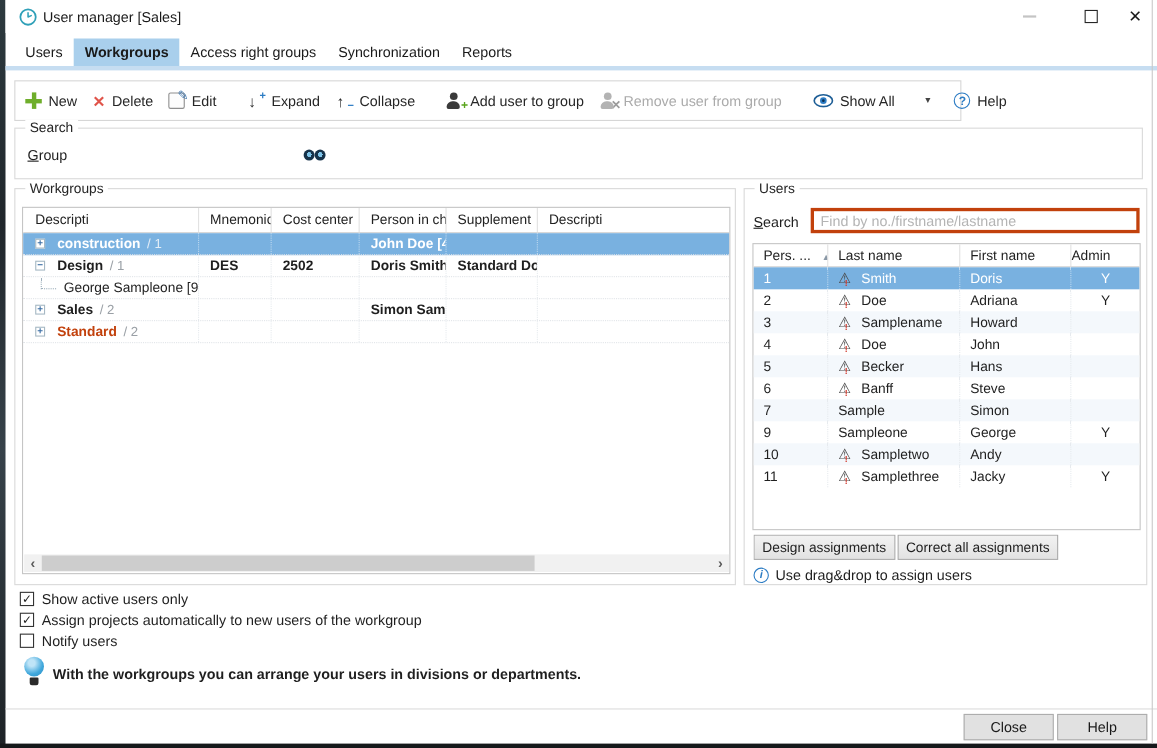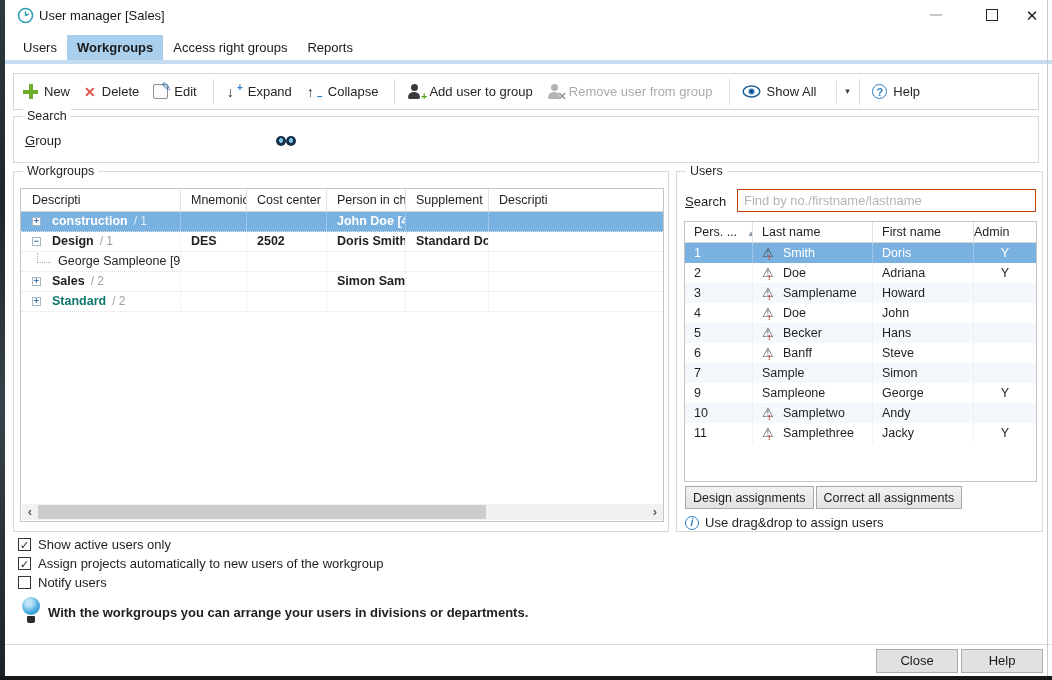--- a/index.html
+++ b/index.html
@@ -20,21 +20,21 @@
   .max-box { width:12px; height:12px; border:1.4px solid #262626; }
   .close-x { font-size:15px; color:#1a1a1a; line-height:1; }
 
   
   .tabbar { position:absolute; left:5px; top:35px; width:1047px; height:26px; display:flex; align-items:stretch; padding-left:8px; }
   .tab { padding:5px 10px 6px; font-size:13px; color:#1a1a1a; white-space:nowrap; }
   .tab.active { background:#A9CFEC; font-weight:bold; }
   .tab-underline { position:absolute; left:5px; top:60px; width:1047px; height:4px; background:#C6DDF1; }
 
   
-  .toolbar { position:absolute; left:13px; top:73px; width:1026px; height:37px; border:1px solid #d6d6d6; background:#fff; display:flex; align-items:center; padding:0 9px; font-size:13px; }
+  .toolbar { position:absolute; left:13px; top:73px; width:861px; height:37px; border:1px solid #d6d6d6; background:#fff; display:flex; align-items:center; padding:0 9px; font-size:13px; }
   .tb-item { display:inline-flex; align-items:center; gap:6px; margin-right:14px; white-space:nowrap; color:#262626; }
   .tb-item.disabled { color:#ababab; }
   .tb-sep { width:1px; height:26px; background:#dcdcdc; margin:0 12px 0 2px; }
   .ico { display:inline-block; position:relative; }
   .plus-green { width:15px; height:15px; position:relative; }
   .plus-green::before { content:''; position:absolute; left:0; top:5.5px; width:15px; height:4px; background:#6FAE2B; }
   .plus-green::after { content:''; position:absolute; left:5.5px; top:0; width:4px; height:15px; background:#6FAE2B; }
   .x-red { color:#E0544A; font-weight:bold; font-size:14px; }
   .edit-ico { width:15px; height:15px; border:1.3px solid #8f8f8f; border-radius:2px; position:relative; background:#fdfdfd; }
   .edit-ico .pen { position:absolute; right:-4px; top:-5px; color:#3f76ad; font-size:12px; transform:rotate(0deg); }
@@ -80,33 +80,33 @@
   .wg-head .c:first-child { padding-left:11px; }
   .wg-row { height:20px; line-height:19px; font-size:12.5px; border-bottom:1px dotted #e0e4e8; }
   .wg-row .c { border-right:1px dotted #e6eaee; padding-left:10px; overflow:hidden; white-space:nowrap; font-weight:bold; }
   .wg-row .c.namec { padding-left:0; display:flex; align-items:center; }
   .twisty { width:9px; height:9px; border:1px solid #a6b8c4; background:#fff; margin-left:11px; font-size:9px; line-height:7px; text-align:center; color:#3b6ea5; flex:0 0 auto; }
   .wg-name { margin-left:11px; font-weight:bold; }
   .wg-count { margin-left:6px; font-weight:normal; color:#9aa0a6; font-size:12px; }
   .wg-row.sel { background:#79B1E0; color:#fff; }
   .wg-row.sel .c { border-right-color:rgba(255,255,255,.5); }
   .wg-row.sel .wg-count { color:#e2edf7; }
-  .wg-row.red .wg-name { color:#0f766e; }
+  .wg-row.red .wg-name { color:#c2410c; }
   .wg-row.child .c { font-weight:normal; }
   .child-line { width:14px; height:10px; border-left:1px dotted #9fb0bc; border-bottom:1px dotted #9fb0bc; margin:-8px 0 0 16px; flex:0 0 auto; }
   .child-name { margin-left:7px; }
   
   .hscroll { position:absolute; left:1px; bottom:1px; width:641px; height:16px; background:#f1f1f1; display:flex; align-items:center; }
   .hs-arrow { width:16px; text-align:center; font-size:13px; font-weight:bold; color:#5a5a5a; line-height:16px; }
   .hs-track { position:relative; flex:1; height:16px; }
   .hs-thumb { position:absolute; left:0; top:1px; width:448px; height:14px; background:#cdcdcd; }
 
   
   .usearch-label { position:absolute; left:8px; top:22px; font-size:13px; }
-  .usearch-input { position:absolute; left:60px; top:17px; width:299px; height:23px; border:1px solid #c2410c; font-size:13px; padding:0 6px; font-family:"Liberation Sans", sans-serif; }
+  .usearch-input { position:absolute; left:60px; top:17px; width:299px; height:23px; border:3px solid #c2410c; font-size:13px; padding:0 6px; font-family:"Liberation Sans", sans-serif; }
   .u-table { position:absolute; left:7px; top:49px; width:353px; height:261px; border:1px solid #c5c5c5; overflow:hidden; font-size:12.5px; }
   .u-head, .u-row { display:grid; grid-template-columns:68px 120px 101px 1fr; }
   .u-head { height:21px; line-height:20px; border-bottom:1px solid #d4d4d4; }
   .u-head .c { border-right:1px solid #e2e2e2; padding-left:9px; white-space:nowrap; overflow:hidden; }
   .u-head .c.center { text-align:left; padding-left:0; }
   .sort { font-size:8px; color:#8a98a6; margin-left:10px; }
   .u-row { height:20px; line-height:19px; }
   .u-row .c { border-right:1px dotted #e6eaee; padding-left:9px; white-space:nowrap; overflow:hidden; display:flex; align-items:center; }
   .u-row .c.center { justify-content:center; padding-left:0; }
   .u-row.alt { background:#F4F8FC; }
@@ -154,20 +154,21 @@
       </div>
     <div class="win-btn" style="left:1010px">
         <span class="close-x">✕</span>
       </div>
   </div>
 
   <div class="tabbar">
     <div class="tab">Users</div>
     <div class="tab active">Workgroups</div>
     <div class="tab">Access right groups</div>
+    <div class="tab">Synchronization</div>
     <div class="tab">Reports</div>
   </div>
   <div class="tab-underline"></div>
 
   <div class="toolbar">
     <span class="tb-item">
       <span class="ico plus-green"></span>
       <span>New</span>
     </span>
     <span class="tb-item">

